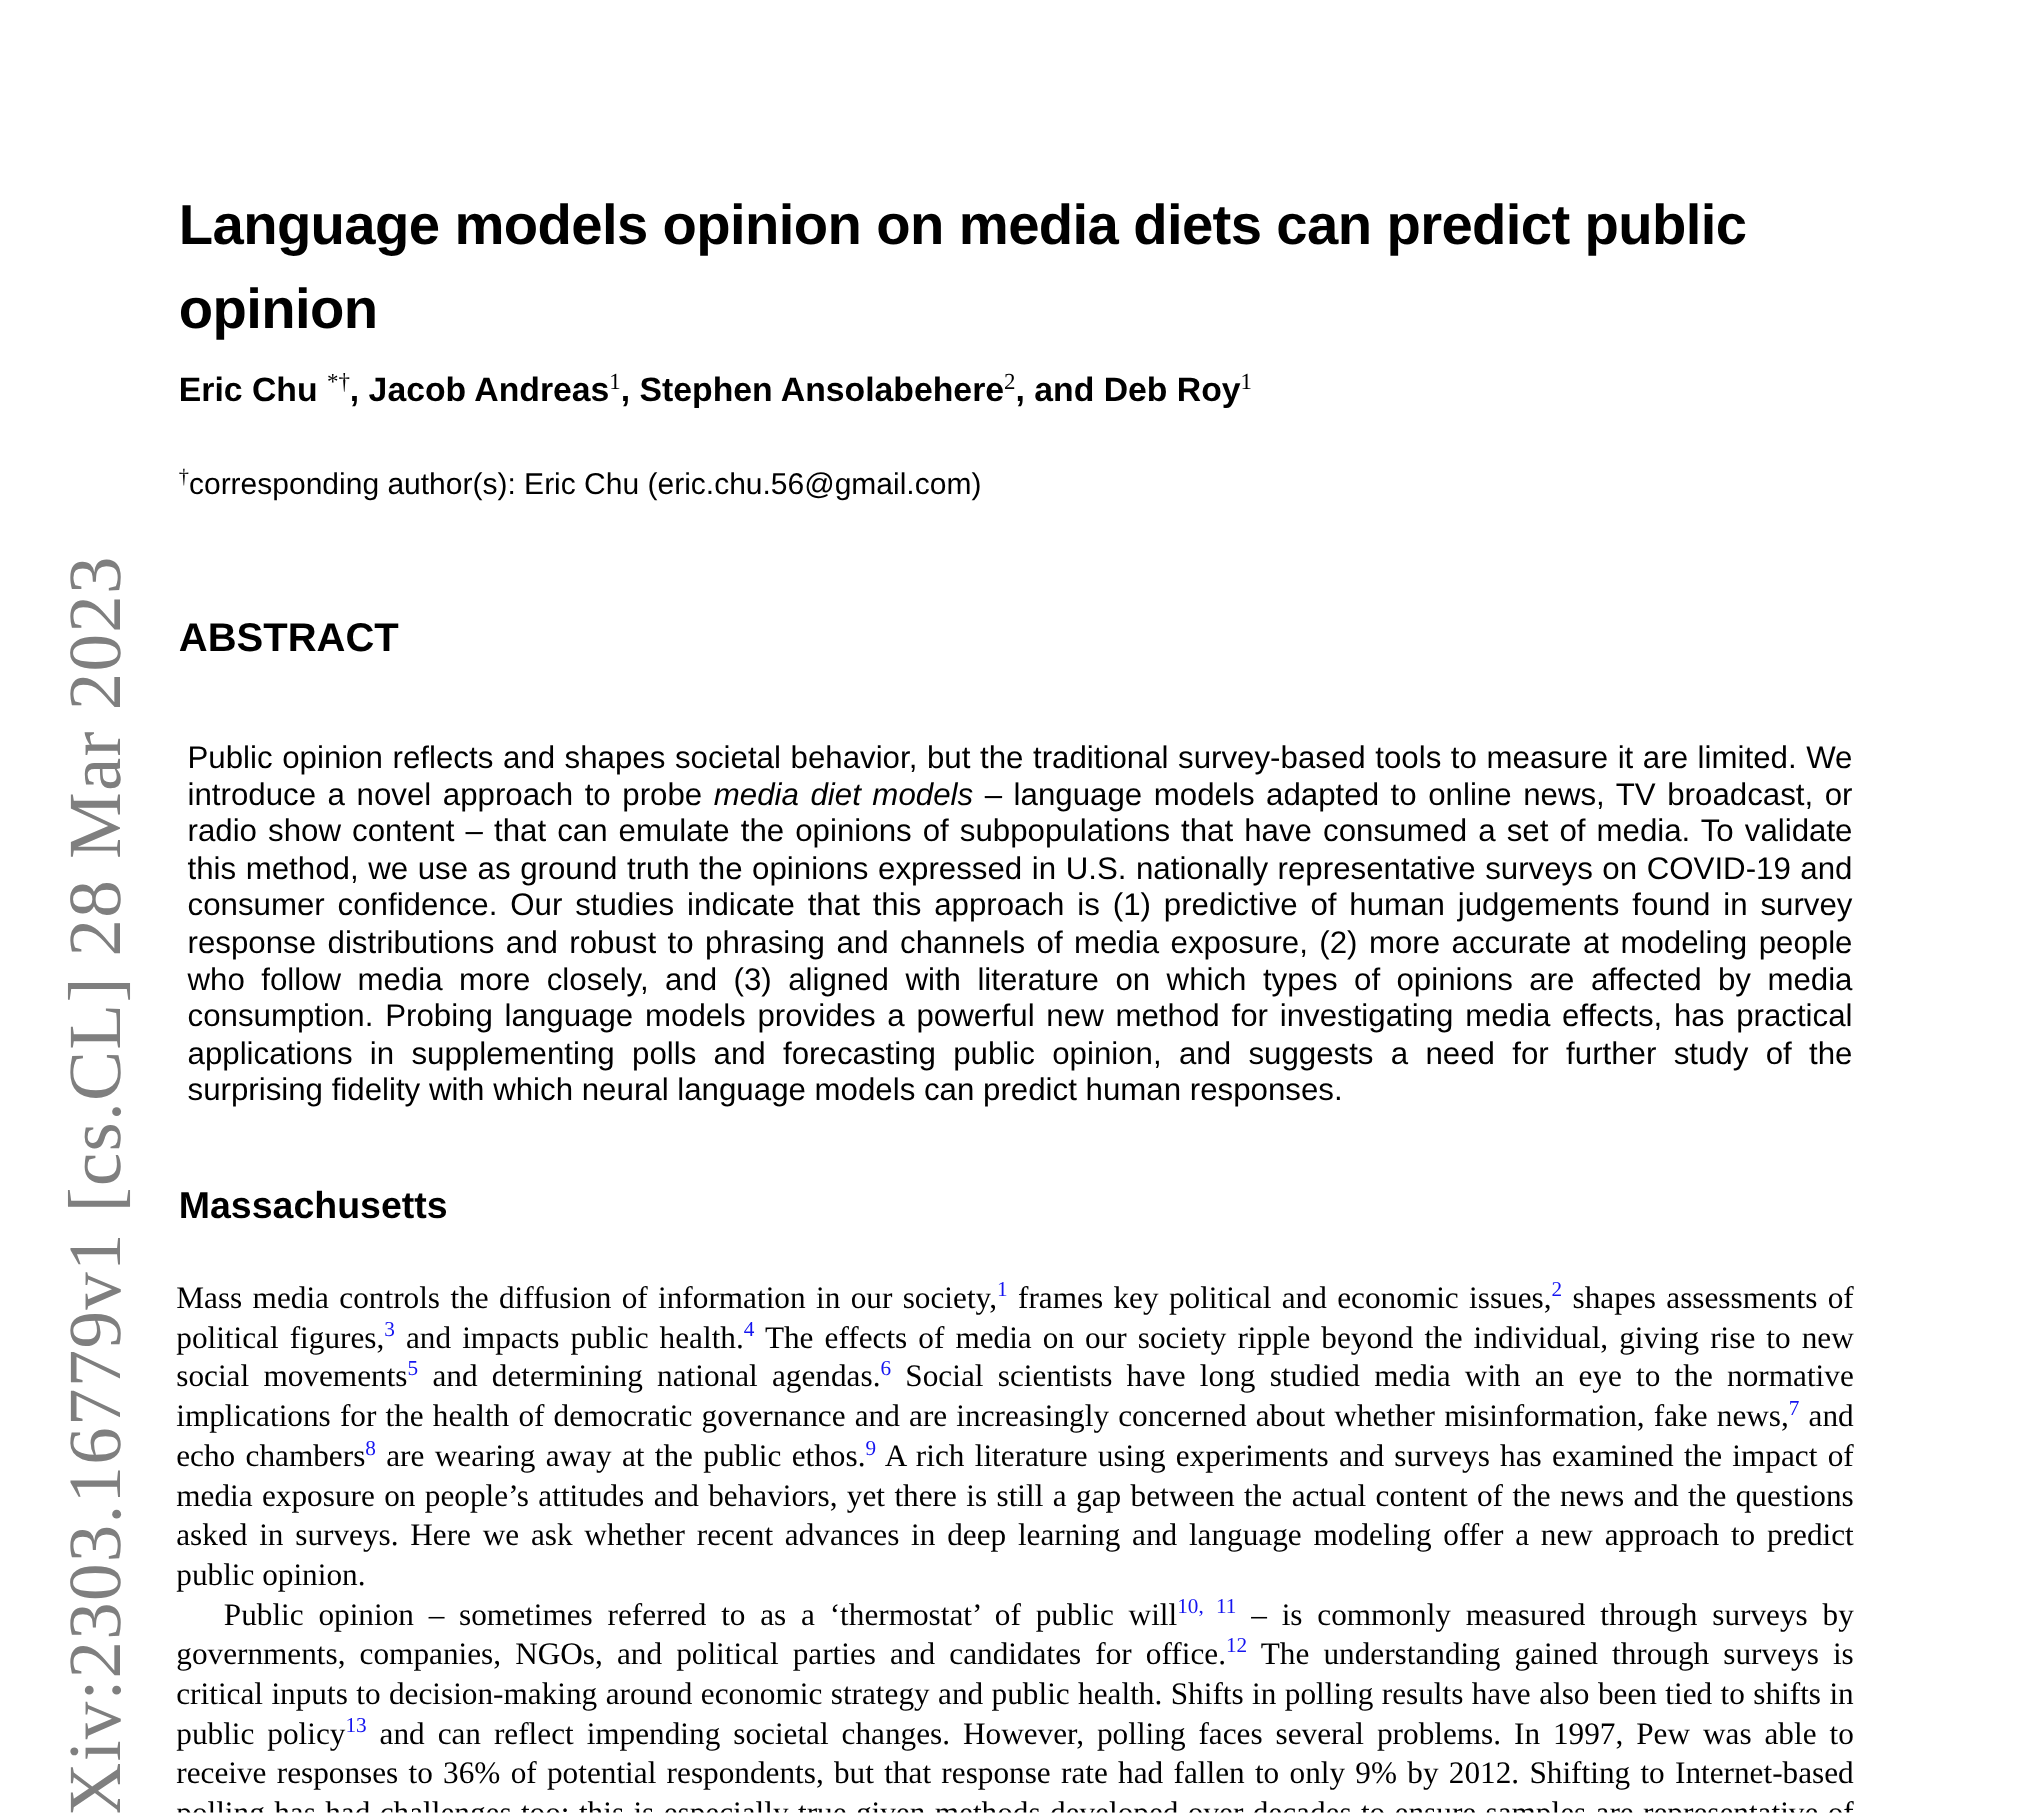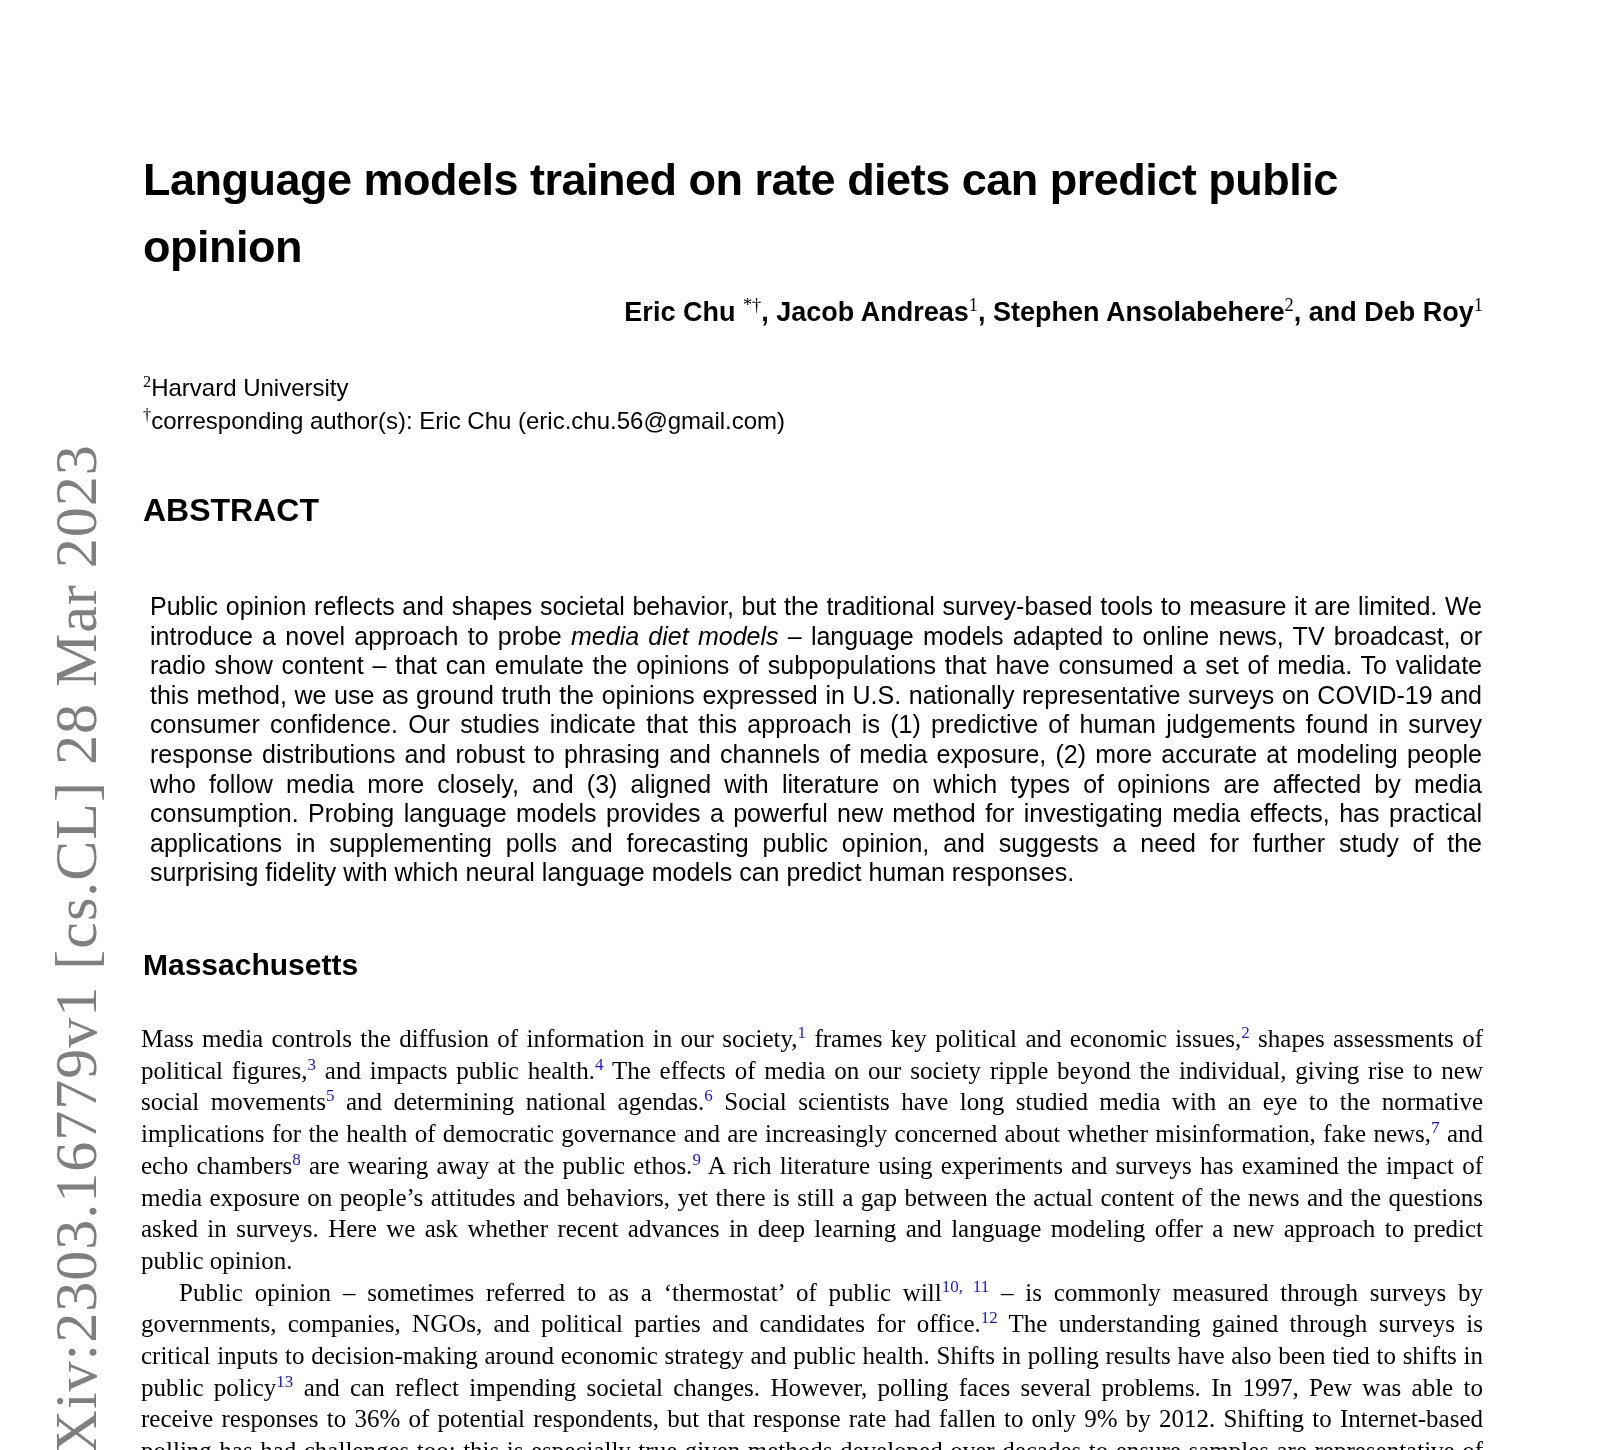--- a/index.html
+++ b/index.html
@@ -42,21 +42,20 @@
     letter-spacing: -0.5px;
   }
 
   .authors {
     position: absolute;
     left: 143px;
     top: 297px;
     width: 1340px;
     font-size: 27px;
     font-weight: 700;
-    text-align: right;
   }
   .authors sup {
     font-family: "Liberation Serif", serif;
     font-weight: 400;
   }
 
   .affiliations {
     position: absolute;
     left: 143px;
     top: 372px;
@@ -118,26 +117,25 @@
   }
   sup.cite {
     color: var(--citation-blue, #1414f0);
   }
 </style>
 </head>
 <body>
 
 <div class="watermark">arXiv:2303.16779v1  [cs.CL]  28 Mar 2023</div>
 
-<h1 class="title">Language models trained on rate diets can predict public opinion</h1>
+<h1 class="title">Language models opinion on media diets can predict public opinion</h1>
 
 <div class="authors"><span>Eric Chu </span><sup>*†</sup><span>, Jacob Andreas</span><sup>1</sup><span>, Stephen Ansolabehere</span><sup>2</sup><span>, and Deb Roy</span><sup>1</sup></div>
 
 <div class="affiliations">
-  <div><sup>2</sup><span>Harvard University</span></div>
   <div><sup>†</sup><span>corresponding author(s): Eric Chu (eric.chu.56@gmail.com)</span></div>
 </div>
 
 <h2 class="abstract-heading">ABSTRACT</h2>
 
 <p class="abstract-body"><span>Public opinion reflects and shapes societal behavior, but the traditional survey-based tools to measure it are limited. We introduce a novel approach to probe </span><i>media diet models</i><span> – language models adapted to online news, TV broadcast, or radio show content – that can emulate the opinions of subpopulations that have consumed a set of media. To validate this method, we use as ground truth the opinions expressed in U.S. nationally representative surveys on COVID-19 and consumer confidence. Our studies indicate that this approach is (1) predictive of human judgements found in survey response distributions and robust to phrasing and channels of media exposure, (2) more accurate at modeling people who follow media more closely, and (3) aligned with literature on which types of opinions are affected by media consumption. Probing language models provides a powerful new method for investigating media effects, has practical applications in supplementing polls and forecasting public opinion, and suggests a need for further study of the surprising fidelity with which neural language models can predict human responses.</span></p>
 
 <h2 class="section-heading">Massachusetts</h2>
 
 <div class="intro">

